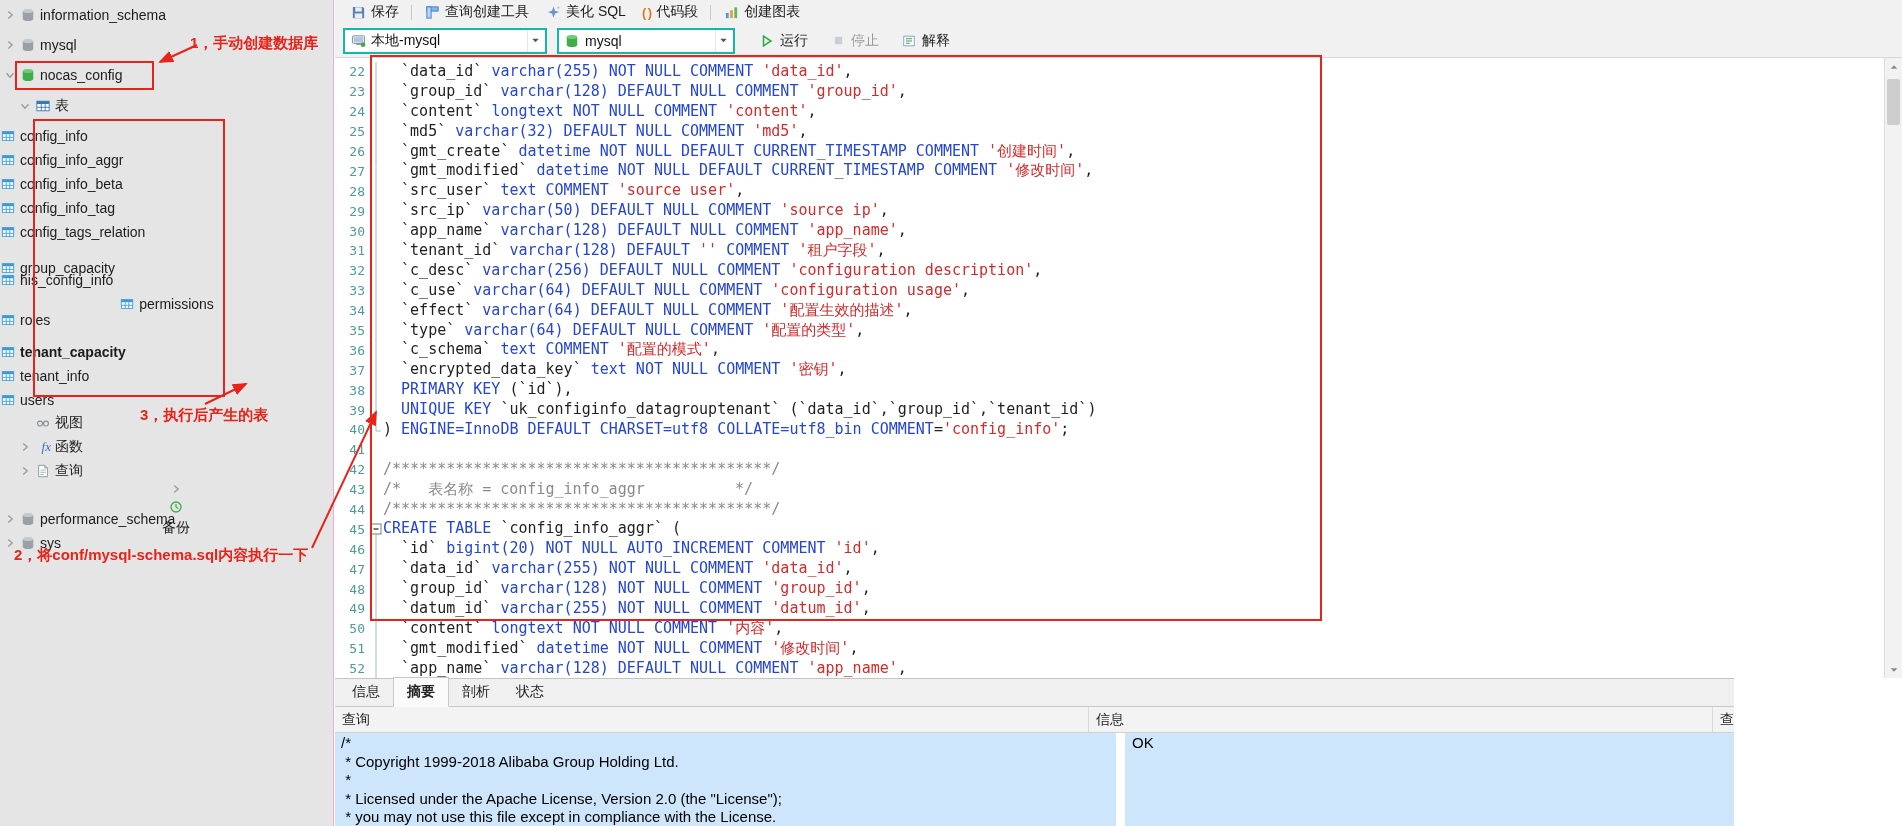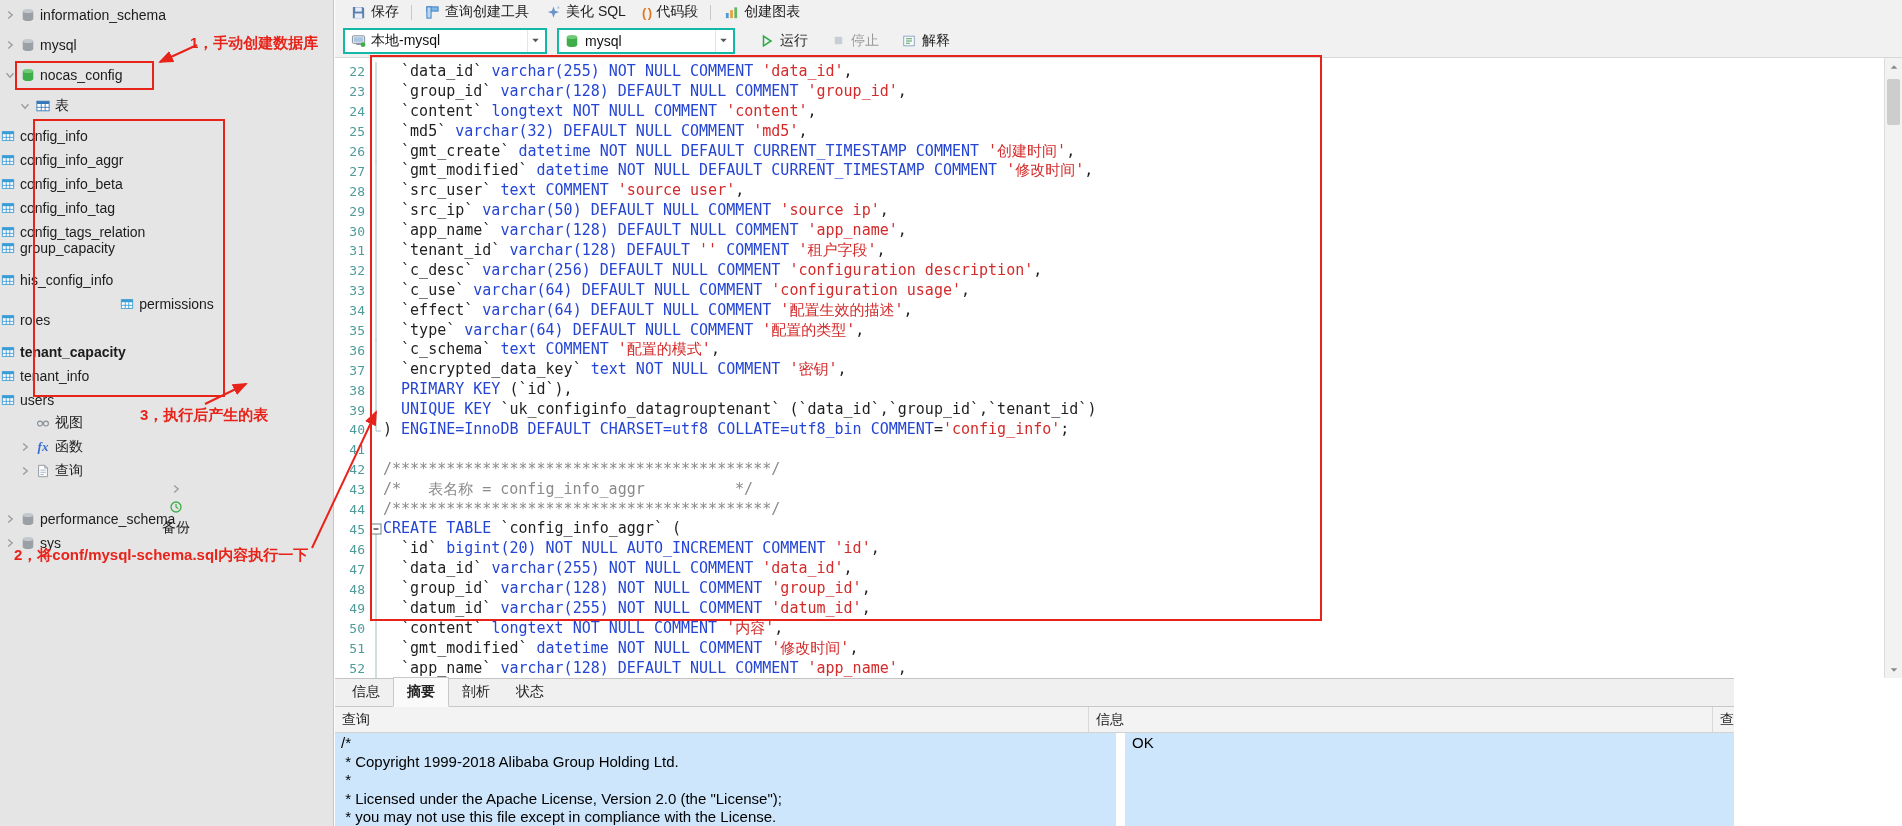--- a/index.html
+++ b/index.html
@@ -5,21 +5,21 @@
 *{margin:0;padding:0;box-sizing:border-box}
 html,body{width:1902px;height:826px;overflow:hidden;background:#fff;font-family:"Liberation Sans",sans-serif}
 #app{position:relative;width:1902px;height:826px}
 
 
 #sidebar{position:absolute;left:0;top:0;width:334px;height:826px;background:#e5e5e5;border-right:1px solid #f9a8d4;overflow:hidden}
 .tree-row{position:absolute;left:0;width:100%;height:24px;display:flex;align-items:center;gap:4px;font-size:14px;white-space:nowrap;color:#1c1c1c;cursor:default}
 .lvl0{padding-left:4px}.lvl1{padding-left:19px}.lvl2{}
 .chev,.chev-ph{width:12px;height:12px;display:inline-flex;flex:none}
 .icn{width:16px;height:16px;display:inline-flex;align-items:center;justify-content:center;flex:none}
-.fx-icon{font-family:"Liberation Serif",serif;font-style:italic;font-weight:bold;color:#3a6fd0;font-size:13px;width:16px;text-align:center;flex:none}
+.fx-icon{font-family:"Liberation Serif",serif;font-style:italic;font-weight:normal;color:#3a6fd0;font-size:13px;width:16px;text-align:right;flex:none}
 .paren-icon{color:#e07820;font-weight:bold;font-size:13px;letter-spacing:-1px;flex:none}
 
 
 .annot-box{position:absolute;border:2px solid #e8231a;z-index:60;pointer-events:none}
 #annot-box-db{left:15px;top:61px;width:139px;height:29px}
 #annot-box-tables{left:33px;top:119px;width:192px;height:278px}
 #editor-redbox{position:absolute;left:370px;top:55px;width:952px;height:566px;border:2px solid #e8231a;z-index:40;pointer-events:none}
 .annot-note{position:absolute;color:#e8231a;font-size:15px;font-weight:bold;z-index:62;white-space:nowrap}
 #arrows{position:absolute;left:0;top:0;z-index:61;pointer-events:none}
 
@@ -187,21 +187,21 @@
             <svg viewBox="0 0 16 16" width="14" height="14">
               <rect x="1.5" y="3" width="13" height="10" fill="#fff" stroke="#3a9bd5"></rect>
               <rect x="1.5" y="3" width="13" height="3" fill="#3a9bd5"></rect>
               <line x1="6" y1="6" x2="6" y2="13" stroke="#3a9bd5"></line>
               <line x1="10" y1="6" x2="10" y2="13" stroke="#3a9bd5"></line>
               <line x1="1.5" y1="9.5" x2="14.5" y2="9.5" stroke="#3a9bd5"></line>
             </svg>
           </span>
           <span class="tree-label">config_tags_relation</span>
         </div>
-        <div class="tree-row lvl2" style="top: 236px; text-align: center;">
+        <div class="tree-row lvl2" style="top: 256px; text-align: center;">
           <span class="icn">
             <svg viewBox="0 0 16 16" width="14" height="14">
               <rect x="1.5" y="3" width="13" height="10" fill="#fff" stroke="#3a9bd5"></rect>
               <rect x="1.5" y="3" width="13" height="3" fill="#3a9bd5"></rect>
               <line x1="6" y1="6" x2="6" y2="13" stroke="#3a9bd5"></line>
               <line x1="10" y1="6" x2="10" y2="13" stroke="#3a9bd5"></line>
               <line x1="1.5" y1="9.5" x2="14.5" y2="9.5" stroke="#3a9bd5"></line>
             </svg>
           </span>
           <span class="tree-label">group_capacity</span>

